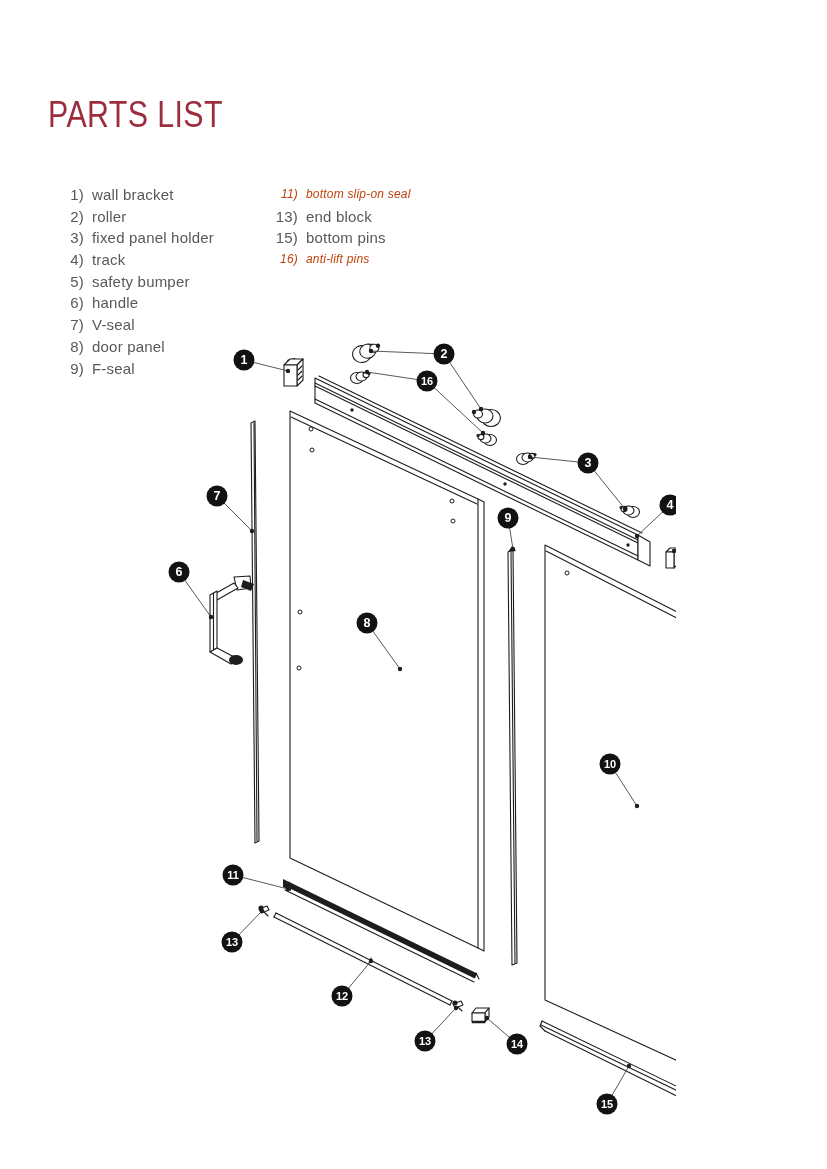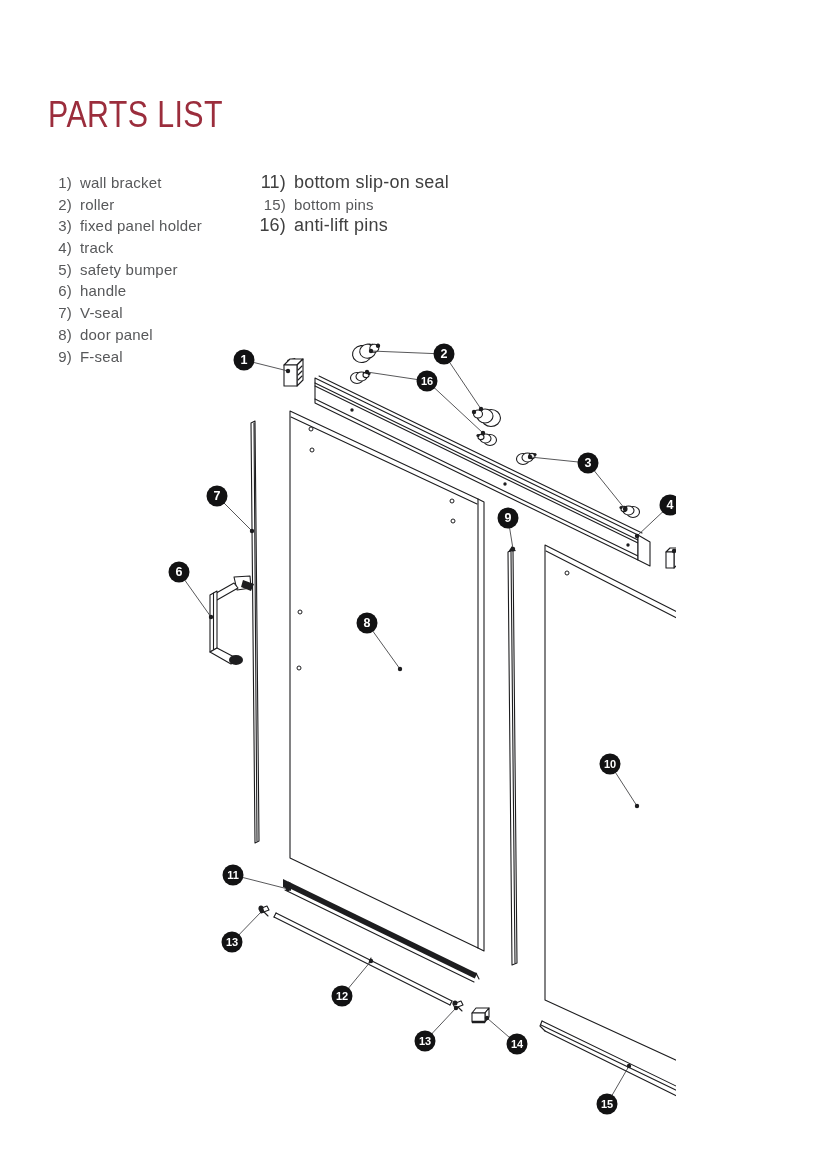--- a/index.html
+++ b/index.html
@@ -11,30 +11,30 @@
     overflow:hidden;
   }
   .title{
     position:absolute;left:48px;top:94px;
     font-size:37px;font-weight:400;letter-spacing:0.5px;
     transform:scaleX(0.82);transform-origin:left top;
     white-space:nowrap;
   }
   .parts-col{
     position:absolute;top:168px;
-    list-style:none;margin:4px;padding:0;
+    list-style:none;margin:16px;padding:0;
   }
   .parts-col.left{left:48px;}
   .parts-col.right{left:252px;}
   .parts-col li{
     height:21.7px;line-height:21.7px;
     font-size:15px;font-weight:400;color:#57585a;
     letter-spacing:0.2px;white-space:nowrap;
   }
-  .parts-col li.small{font-size:18px;color:#404040;}
+  .parts-col li.small{font-size:12px;color:#c2410c;font-style:italic;}
   .parts-col .num{display:inline-block;text-align:right;}
   .parts-col.left .num{width:20px;}
   .parts-col.right .num{width:30px;}
   .parts-col .lbl{margin-left:8px;}
   .page-num{
     position:absolute;left:763px;top:1115px;
     font-size:17px;color:#87888a;
   }
   svg.diagram{position:absolute;left:0;top:0;}
   svg.diagram .ln{stroke:#1d1d1f;stroke-width:1.1;fill:none;stroke-linejoin:round;stroke-linecap:round;}
@@ -58,20 +58,21 @@
       <li><span class="num">3)</span><span class="lbl">fixed panel holder</span></li>
       <li><span class="num">4)</span><span class="lbl">track</span></li>
       <li><span class="num">5)</span><span class="lbl">safety bumper</span></li>
       <li><span class="num">6)</span><span class="lbl">handle</span></li>
       <li><span class="num">7)</span><span class="lbl">V-seal</span></li>
       <li><span class="num">8)</span><span class="lbl">door panel</span></li>
       <li><span class="num">9)</span><span class="lbl">F-seal</span></li>
     </ul>
   <ul class="parts-col right" id="list-right">
       <li class="small"><span class="num">11)</span><span class="lbl">bottom slip-on seal</span></li>
+      <li><span class="num">13)</span><span class="lbl">end block</span></li>
       <li><span class="num">15)</span><span class="lbl">bottom pins</span></li>
       <li class="small"><span class="num">16)</span><span class="lbl">anti-lift pins</span></li>
     </ul>
 
   <svg class="diagram" width="827" height="1169" viewBox="0 0 827 1169">
     <defs>
       <g id="roller-shape">
         <ellipse class="face" cx="0" cy="0" rx="9.5" ry="8.5"></ellipse>
         <ellipse class="face" cx="6" cy="-2" rx="8" ry="7"></ellipse>
         <path class="ln" d="M9,-8.5 L11,-2.5 M11.5,-8.5 L13.5,-3"></path>

